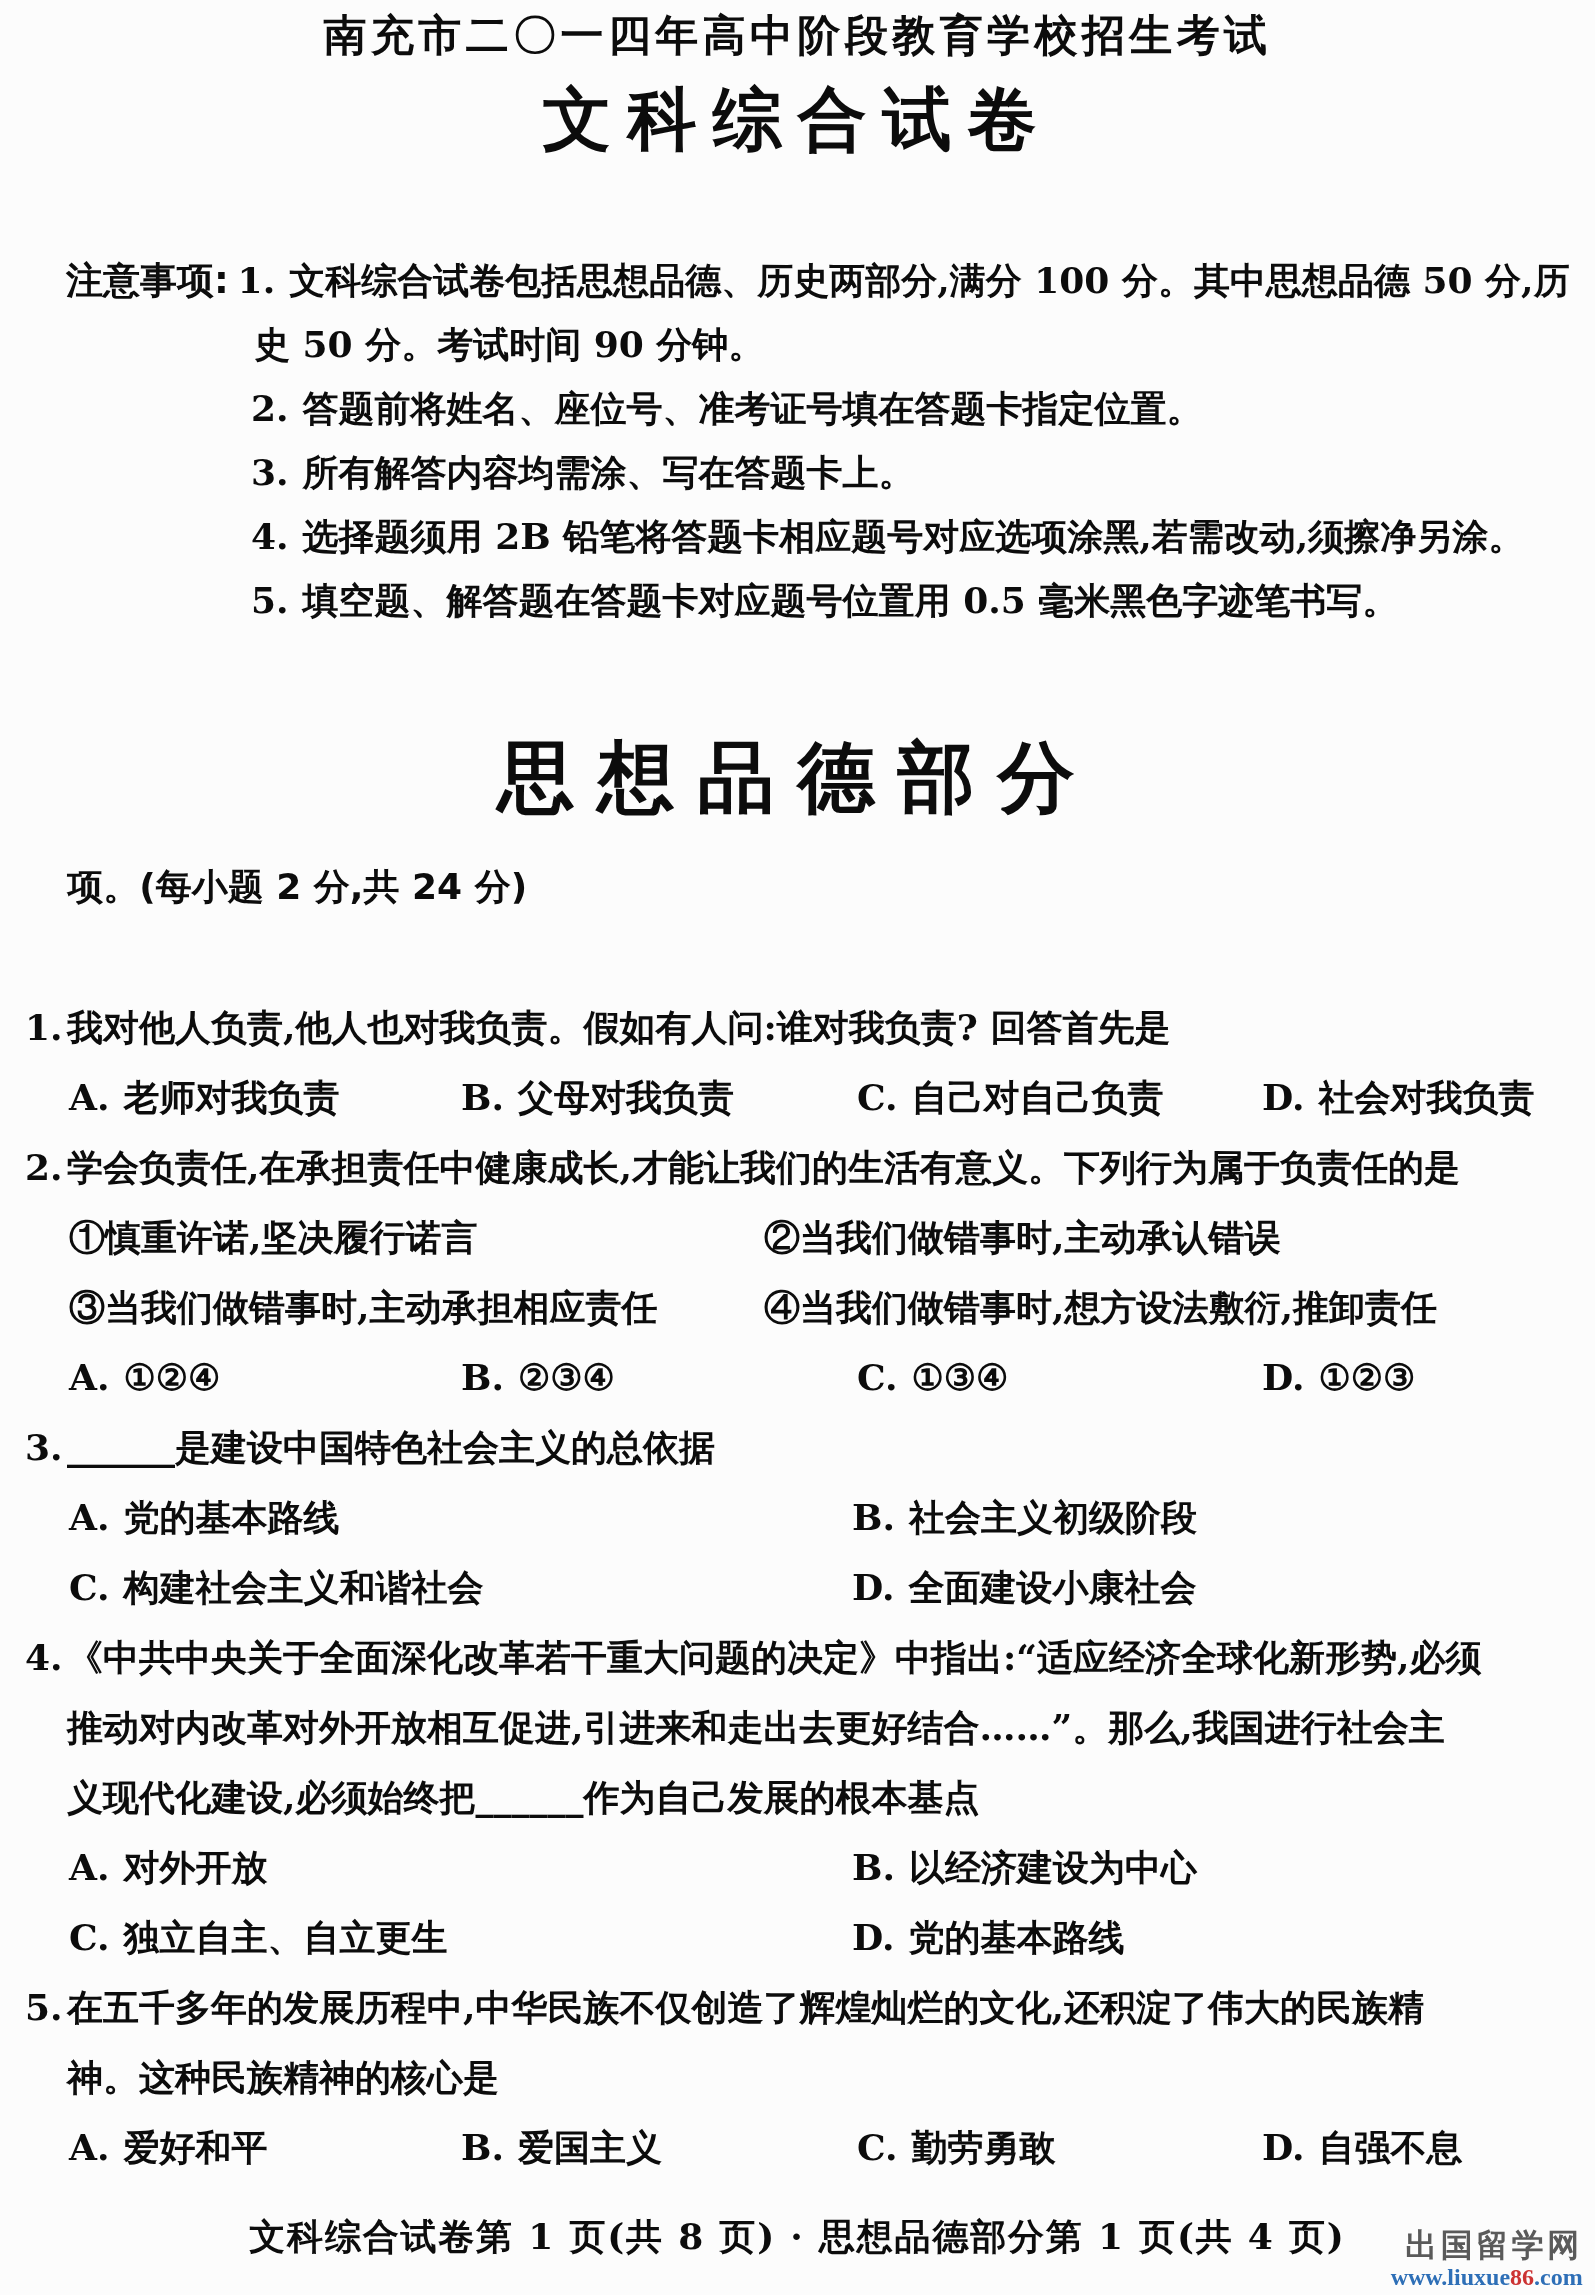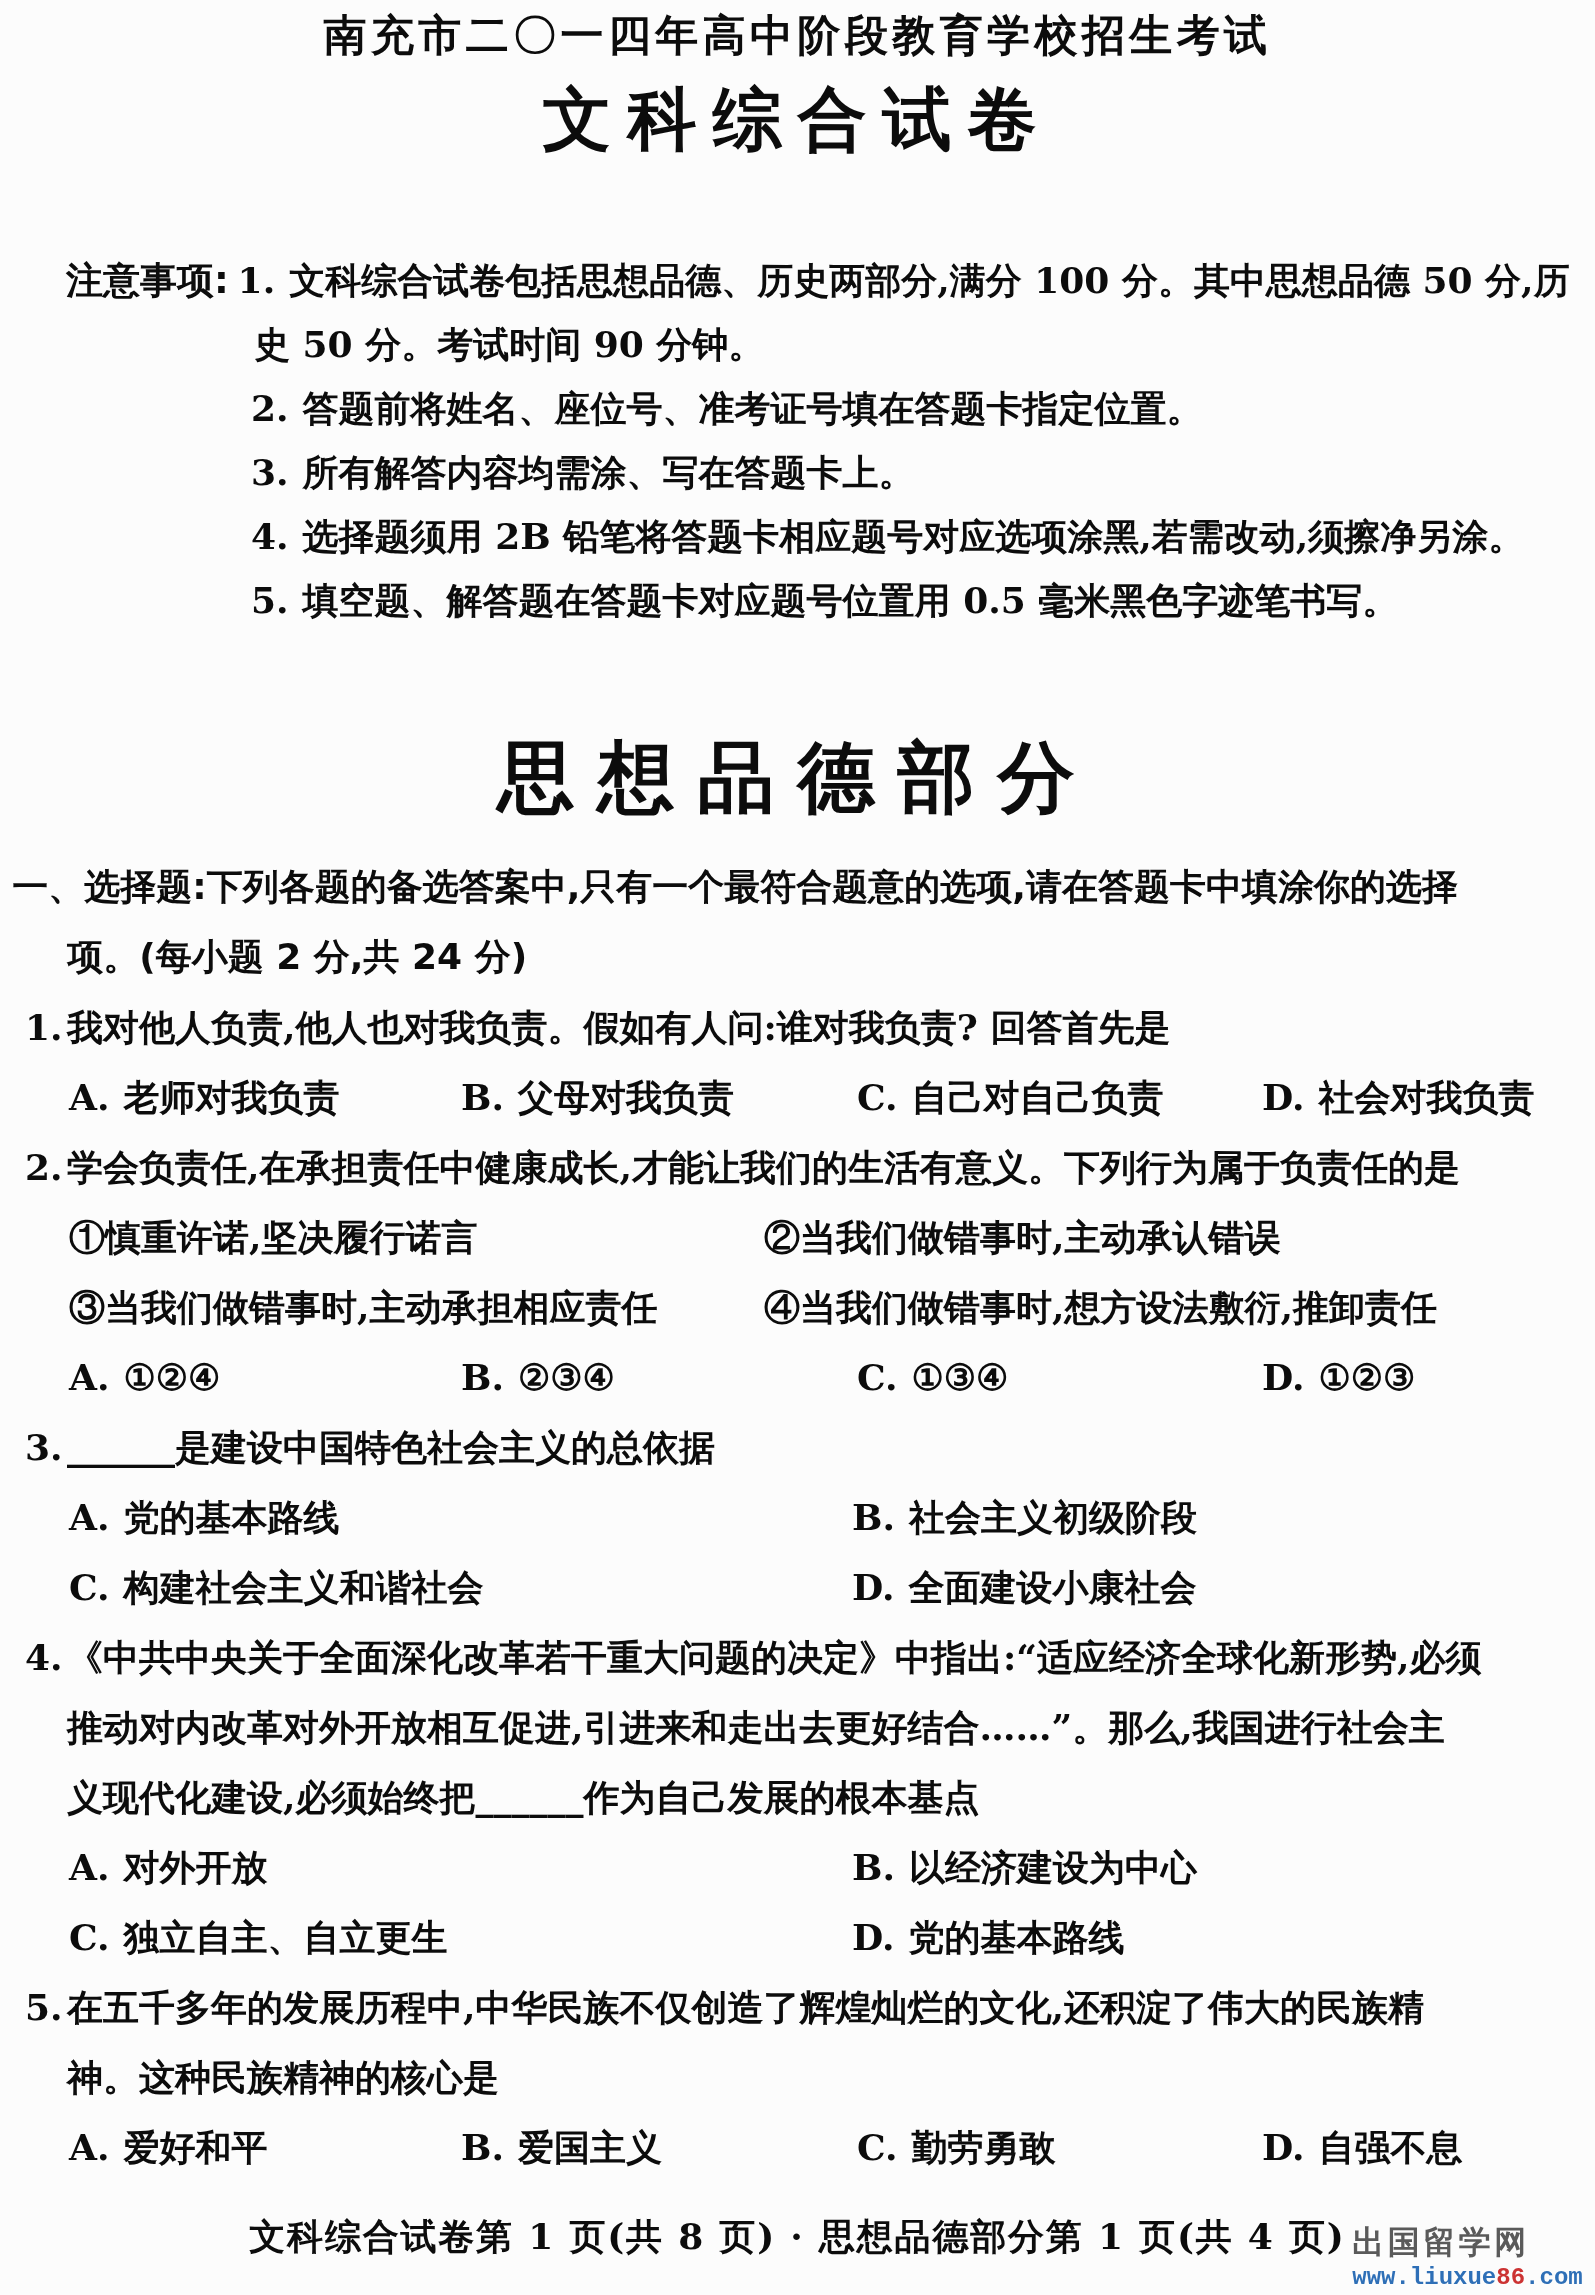--- a/index.html
+++ b/index.html
@@ -76,22 +76,22 @@
   .opt4{padding-left:44px;display:grid;grid-template-columns:392px 396px 405px auto;}
   .opt2{padding-left:44px;display:grid;grid-template-columns:783px auto;}
   .olabel{margin-right:14px;}
   
   .footer{
     position:absolute;top:2213px;left:0;width:100%;
     text-align:center;font-weight:700;font-size:36px;letter-spacing:1.8px;
     white-space:nowrap;
   }
   .watermark{
-    position:absolute;right:12.3px;bottom:3.5px;text-align:left;
-    font-family:Liberation Mono, monospace;
+    position:absolute;right:12.3px;bottom:3.5px;text-align:right;
+    font-family:Liberation Serif, serif;
     line-height:1.15;
   }
   .wm-name{color:var(--watermark_gray);font-weight:700;font-size:32px;letter-spacing:3.5px;}
   .wm-url{font-weight:700;font-size:24px;}
   .wm-blue{color:var(--url_blue);}
   .wm-red{color:var(--url_red);}
 </style>
 </head>
 <body>
 
@@ -115,21 +115,20 @@
       <span class="nnum">4.</span><span>选择题须用 2B 铅笔将答题卡相应题号对应选项涂黑,若需改动,须擦净另涂。</span>
     </div>
     <div class="nline nitem">
       <span class="nnum">5.</span><span>填空题、解答题在答题卡对应题号位置用 0.5 毫米黑色字迹笔书写。</span>
     </div>
   </div>
 
   <div class="section-title">思想品德部分</div>
 
   <div class="instruction">
-    <div class="iline">一、选择题:下列各题的备选答案中,只有一个最符合题意的选项,请在答题卡中填涂你的选择</div>
     <div class="iline iline2">项。(每小题 2 分,共 24 分)</div>
   </div>
 
   <div class="questions">
 
     <div class="qline stem">
       <span class="qnum">1.</span>
         <span>我对他人负责,他人也对我负责。假如有人问:谁对我负责? 回答首先是</span>
     </div>
     <div class="qline opt4">

